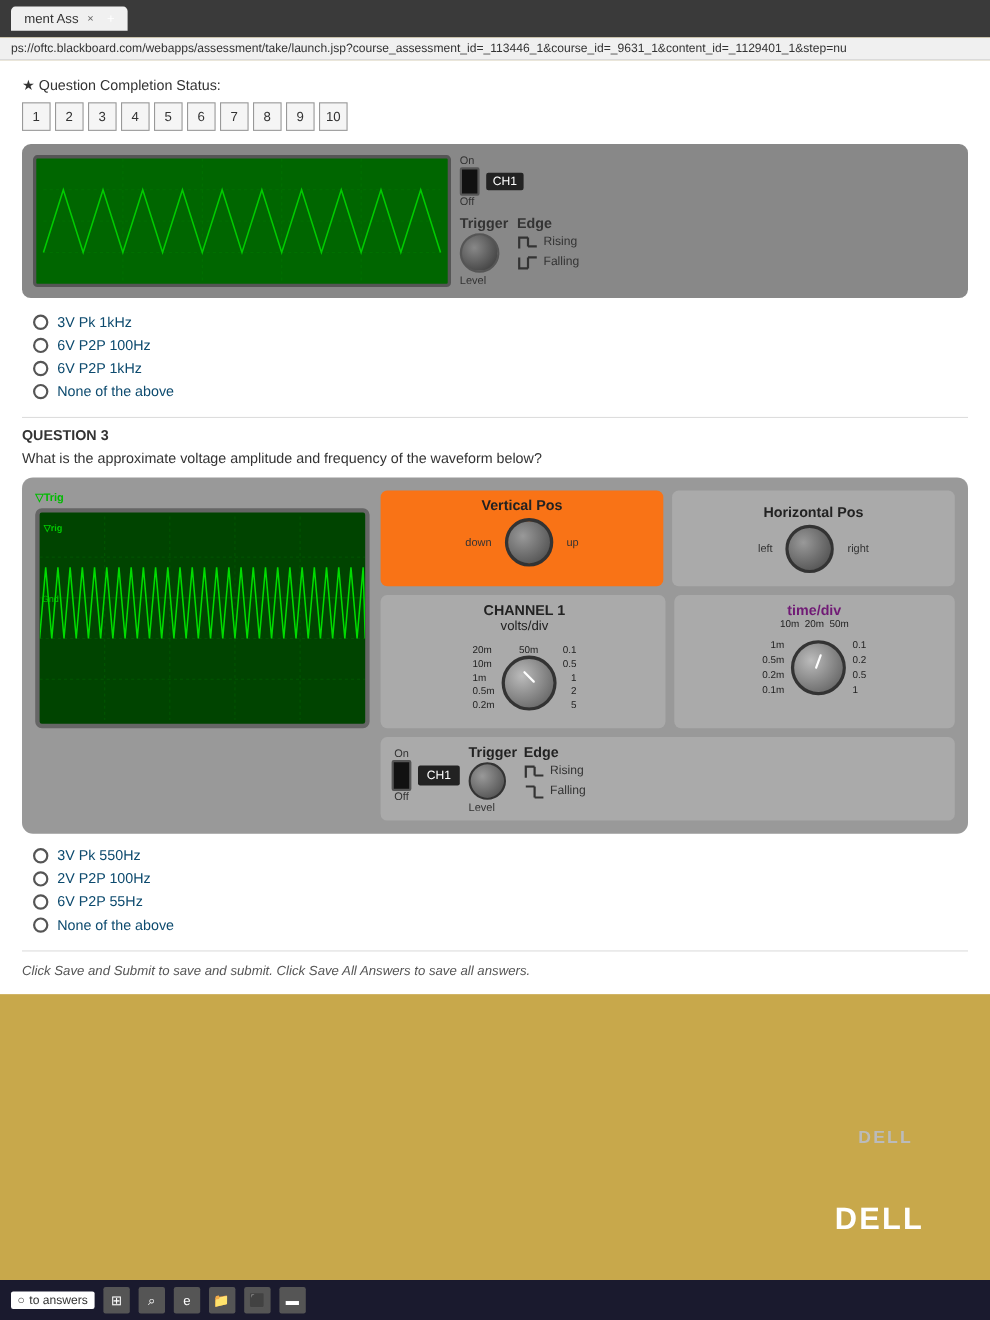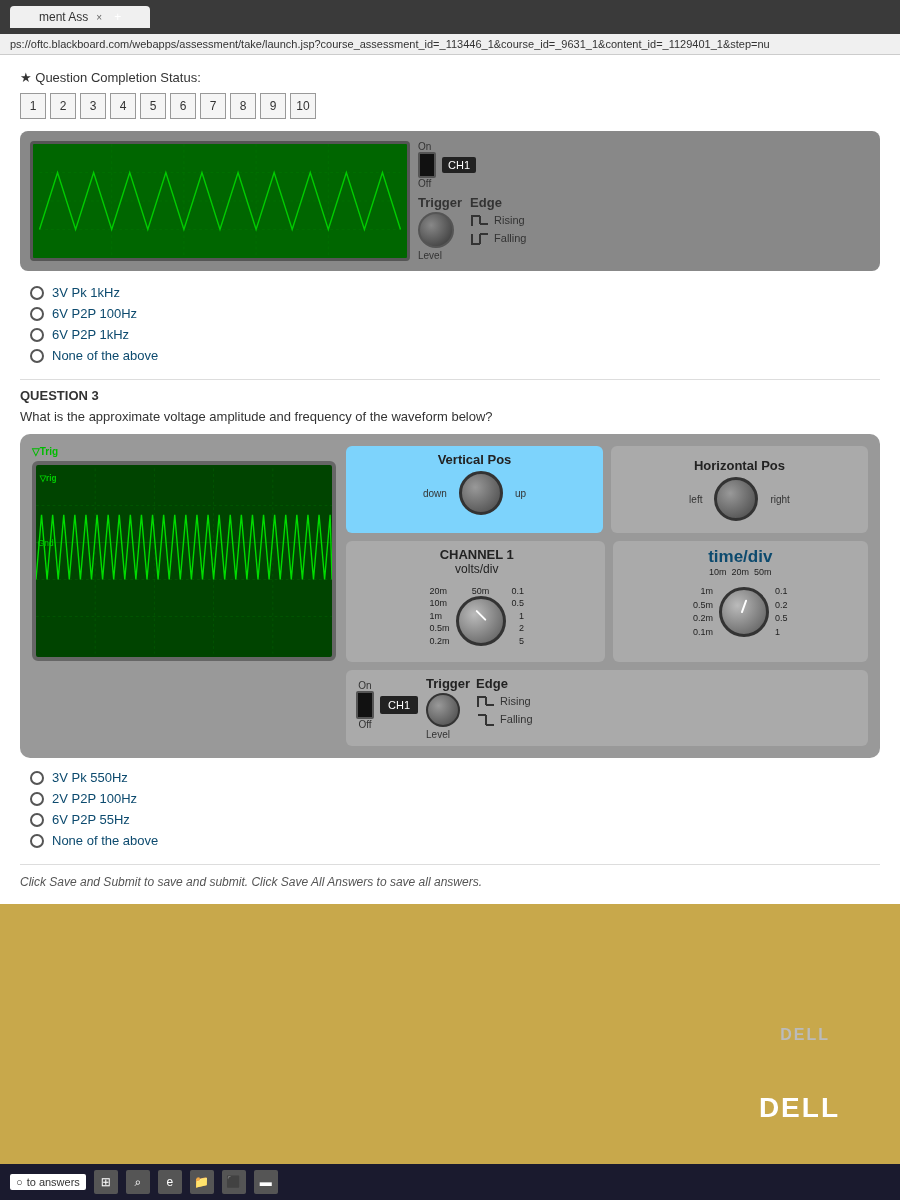--- a/index.html
+++ b/index.html
@@ -13,21 +13,21 @@
     
     .browser-bar {
       background: #3a3a3a;
       padding: 6px 10px;
       display: flex;
       align-items: center;
       gap: 8px;
     }
     .tab {
       background: #f0f0f0;
-      padding: 4px 29px;
+      padding: 4px 12px;
       border-radius: 4px 4px 0 0;
       font-size: 12px;
       color: #333;
       display: flex;
       align-items: center;
       gap: 8px;
     }
     .tab-close { color: #666; font-size: 10px; cursor: pointer; }
     .address-bar {
       background: #f0f0f0;
@@ -195,21 +195,21 @@
       top: 0; left: 0; width: 100%; height: 100%;
     }
     
     .controls-panel {
       display: flex;
       flex-direction: column;
       gap: 8px;
       flex: 1;
     }
     .vert-pos-section, .horiz-pos-section {
-      background: #7dd3fc;
+      background: #f97316;
       border-radius: 6px;
       padding: 6px 10px;
       display: flex;
       flex-direction: column;
       align-items: center;
     }
     .section-title {
       font-size: 13px;
       font-weight: bold;
       color: #222;
@@ -277,23 +277,23 @@
       border-radius: 50%;
       border: 3px solid #333;
       margin: 0 6px;
     }
     .time-div-section {
       background: #aaa;
       border-radius: 6px;
       padding: 6px 10px;
     }
     .time-div-title {
-      font-size: 17px;
+      font-size: 13px;
       font-weight: bold;
-      color: #0c4a6e;
+      color: #701a75;
       text-align: center;
     }
     .trigger-section-large {
       background: #aaa;
       border-radius: 6px;
       padding: 6px 10px;
       display: flex;
       gap: 8px;
       align-items: flex-start;
     }

